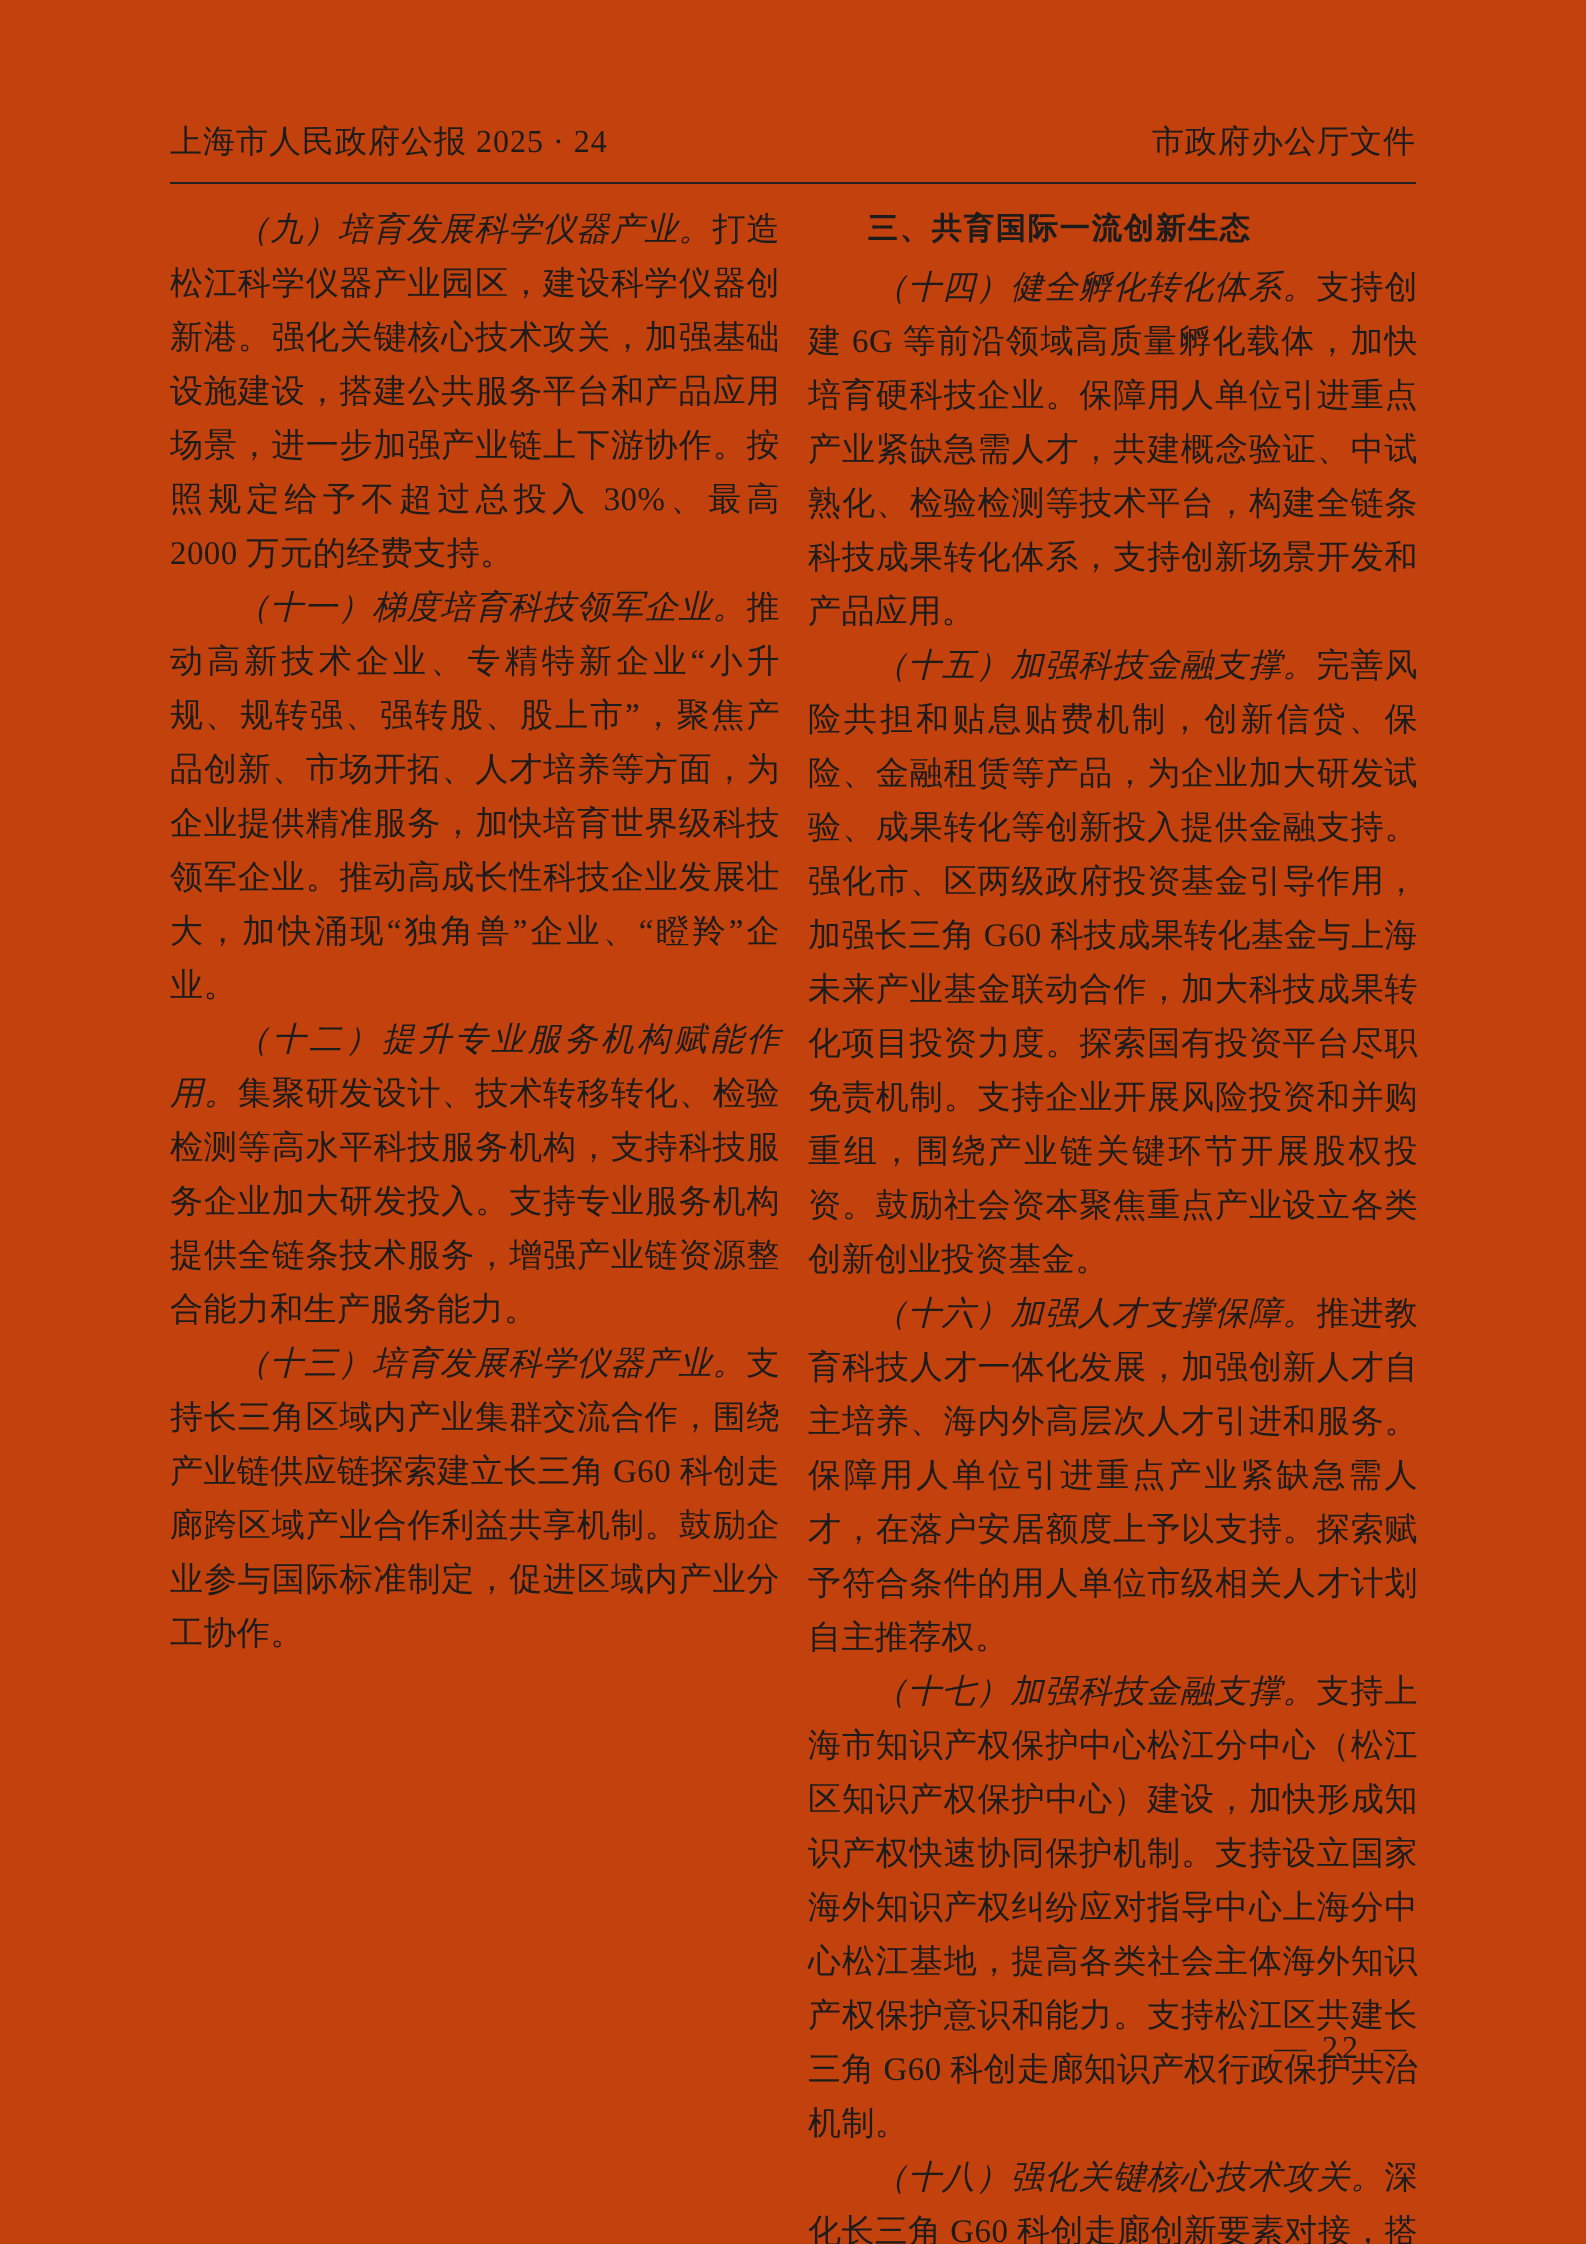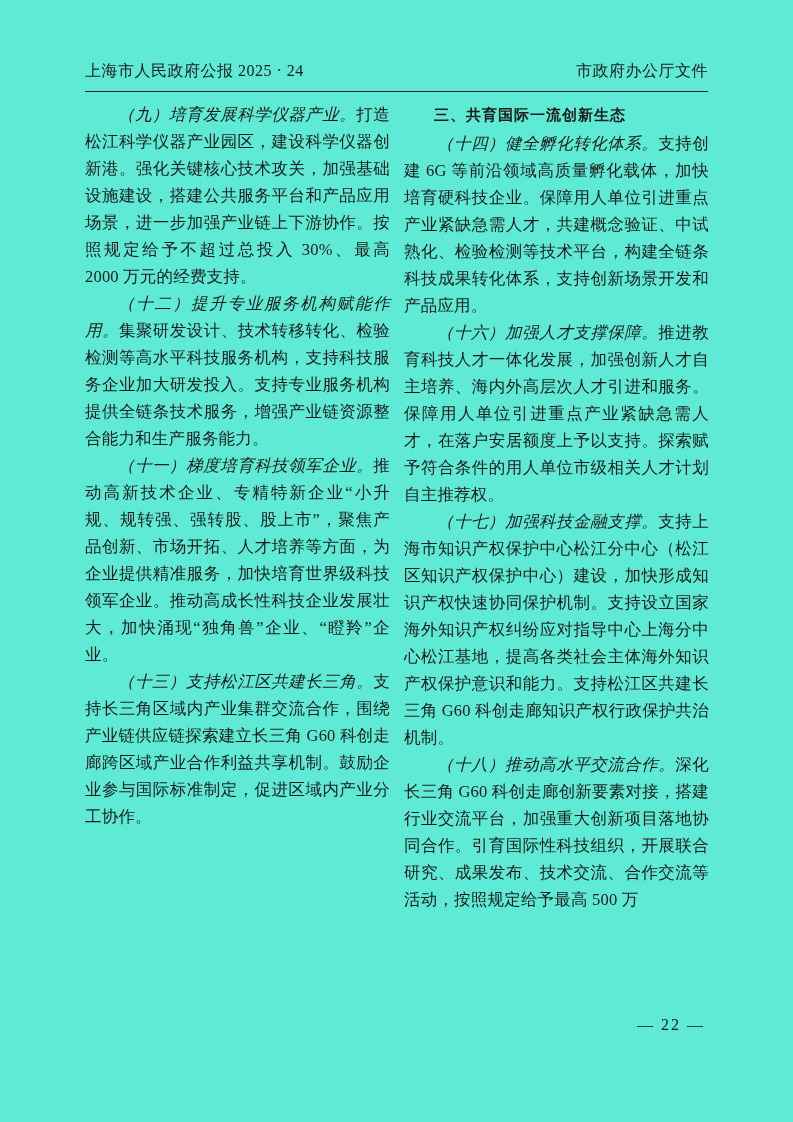--- a/index.html
+++ b/index.html
@@ -6,21 +6,21 @@
     margin: 0;
     padding: 0;
     background: #e8e8e4;
     font-family: "Liberation Serif", "DejaVu Serif", serif;
   }
   .page {
     position: relative;
     width: 793px;
     height: 1122px;
     margin: 0 auto;
-    background: #5eead4;
+    background: #c2410c;
     color: #1c1c1c;
     overflow: hidden;
   }
   .running-header {
     position: absolute;
     top: 61px;
     left: 85px;
     width: 623px;
     display: flex;
     justify-content: space-between;
@@ -80,30 +80,31 @@
 
   <div class="running-header">
     <span>上海市人民政府公报 2025 · 24</span>
     <span>市政府办公厅文件</span>
   </div>
 
   <div class="content">
 
     <div class="col">
       <p><span class="section-lead">（九）培育发展科学仪器产业。</span><span>打造松江科学仪器产业园区，建设科学仪器创新港。强化关键核心技术攻关，加强基础设施建设，搭建公共服务平台和产品应用场景，进一步加强产业链上下游协作。按照规定给予不超过总投入 30%、最高 2000 万元的经费支持。</span></p>
+      <p><span class="section-lead">（十一）梯度培育科技领军企业。</span><span>推动高新技术企业、专精特新企业“小升规、规转强、强转股、股上市”，聚焦产品创新、市场开拓、人才培养等方面，为企业提供精准服务，加快培育世界级科技领军企业。推动高成长性科技企业发展壮大，加快涌现“独角兽”企业、“瞪羚”企业。</span></p>
       <p><span class="section-lead">（十二）提升专业服务机构赋能作用。</span><span>集聚研发设计、技术转移转化、检验检测等高水平科技服务机构，支持科技服务企业加大研发投入。支持专业服务机构提供全链条技术服务，增强产业链资源整合能力和生产服务能力。</span></p>
-      <p><span class="section-lead">（十一）梯度培育科技领军企业。</span><span>推动高新技术企业、专精特新企业“小升规、规转强、强转股、股上市”，聚焦产品创新、市场开拓、人才培养等方面，为企业提供精准服务，加快培育世界级科技领军企业。推动高成长性科技企业发展壮大，加快涌现“独角兽”企业、“瞪羚”企业。</span></p>
-      <p><span class="section-lead">（十三）支持松江区共建长三角。</span><span>支持长三角区域内产业集群交流合作，围绕产业链供应链探索建立长三角 G60 科创走廊跨区域产业合作利益共享机制。鼓励企业参与国际标准制定，促进区域内产业分工协作。</span></p>
+      <p><span class="section-lead">（十三）培育发展科学仪器产业。</span><span>支持长三角区域内产业集群交流合作，围绕产业链供应链探索建立长三角 G60 科创走廊跨区域产业合作利益共享机制。鼓励企业参与国际标准制定，促进区域内产业分工协作。</span></p>
     </div>
 
     <div class="col">
       <h3 class="col-heading">三、共育国际一流创新生态</h3>
       <p><span class="section-lead">（十四）健全孵化转化体系。</span><span>支持创建 6G 等前沿领域高质量孵化载体，加快培育硬科技企业。保障用人单位引进重点产业紧缺急需人才，共建概念验证、中试熟化、检验检测等技术平台，构建全链条科技成果转化体系，支持创新场景开发和产品应用。</span></p>
+      <p><span class="section-lead">（十五）加强科技金融支撑。</span><span>完善风险共担和贴息贴费机制，创新信贷、保险、金融租赁等产品，为企业加大研发试验、成果转化等创新投入提供金融支持。强化市、区两级政府投资基金引导作用，加强长三角 G60 科技成果转化基金与上海未来产业基金联动合作，加大科技成果转化项目投资力度。探索国有投资平台尽职免责机制。支持企业开展风险投资和并购重组，围绕产业链关键环节开展股权投资。鼓励社会资本聚焦重点产业设立各类创新创业投资基金。</span></p>
       <p><span class="section-lead">（十六）加强人才支撑保障。</span><span>推进教育科技人才一体化发展，加强创新人才自主培养、海内外高层次人才引进和服务。保障用人单位引进重点产业紧缺急需人才，在落户安居额度上予以支持。探索赋予符合条件的用人单位市级相关人才计划自主推荐权。</span></p>
       <p><span class="section-lead">（十七）加强科技金融支撑。</span><span>支持上海市知识产权保护中心松江分中心（松江区知识产权保护中心）建设，加快形成知识产权快速协同保护机制。支持设立国家海外知识产权纠纷应对指导中心上海分中心松江基地，提高各类社会主体海外知识产权保护意识和能力。支持松江区共建长三角 G60 科创走廊知识产权行政保护共治机制。</span></p>
-      <p><span class="section-lead">（十八）推动高水平交流合作。</span><span>深化长三角 G60 科创走廊创新要素对接，搭建行业交流平台，加强重大创新项目落地协同合作。引育国际性科技组织，开展联合研究、成果发布、技术交流、合作交流等活动，按照规定给予最高 500 万</span></p>
+      <p><span class="section-lead">（十八）强化关键核心技术攻关。</span><span>深化长三角 G60 科创走廊创新要素对接，搭建行业交流平台，加强重大创新项目落地协同合作。引育国际性科技组织，开展联合研究、成果发布、技术交流、合作交流等活动，按照规定给予最高 500 万</span></p>
     </div>
 
   </div>
 
   <div class="page-number">— 22 —</div>
 
 </div>
 
 </body></html>

